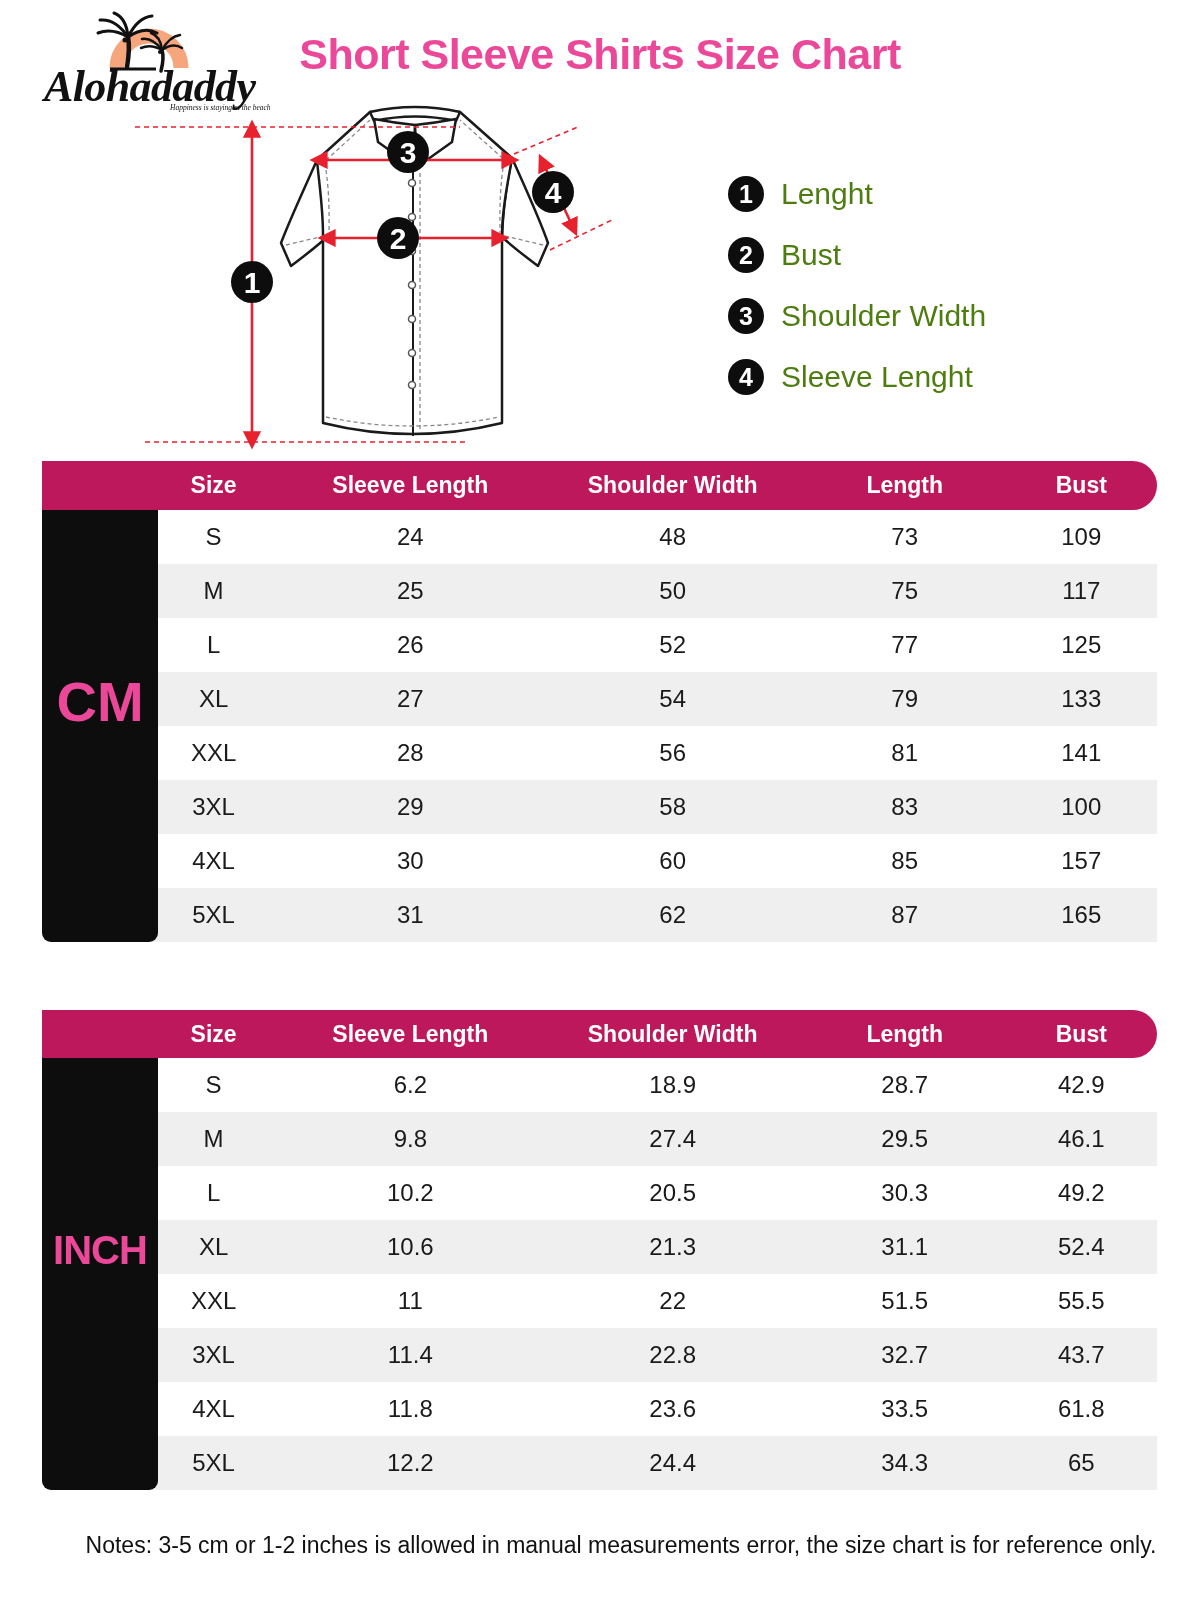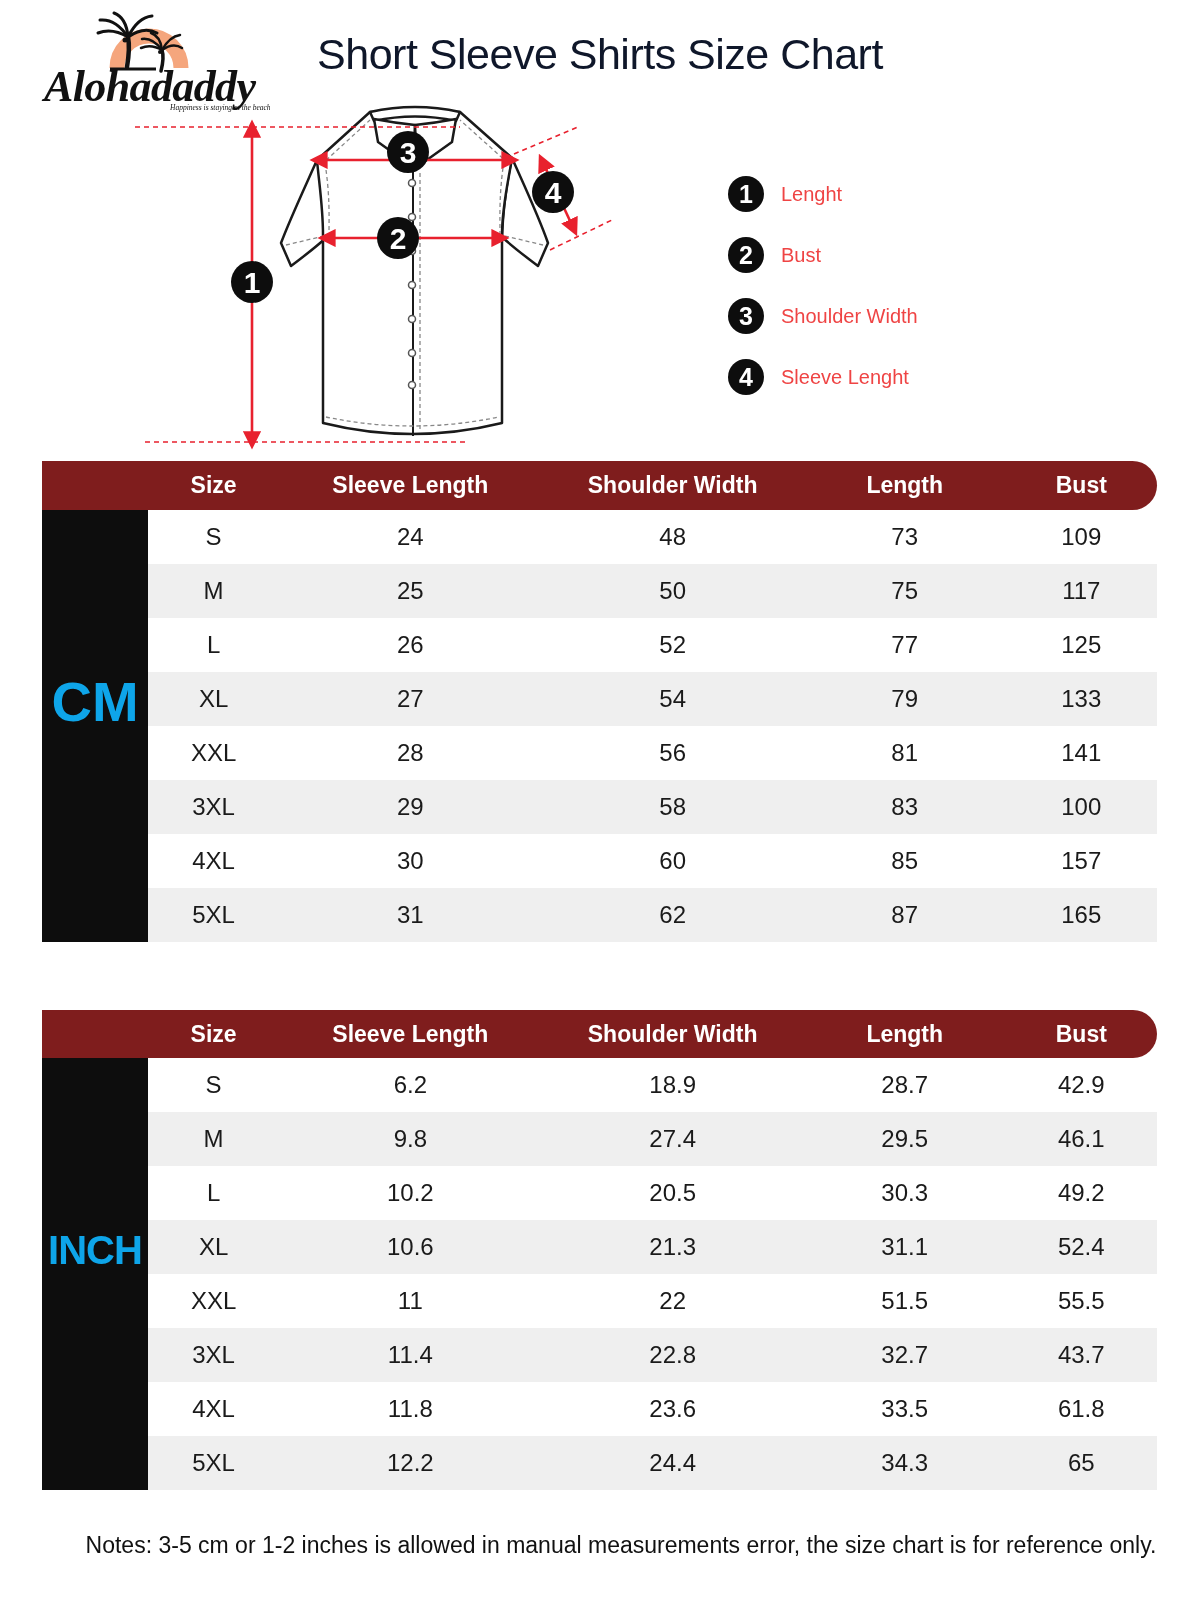--- a/index.html
+++ b/index.html
@@ -2,40 +2,40 @@
 <html><head>
 <meta charset="utf-8">
 <style>
   html,body{margin:0;padding:0;background:#fff;}
   .page{position:relative;width:1200px;height:1600px;background:#fff;overflow:hidden;
         font-family:"Liberation Sans",sans-serif;color:#111;}
 
   
   .logo{position:absolute;left:30px;top:5px;width:240px;height:110px;}
   .page-title{position:absolute;left:0;right:0;top:30px;text-align:center;
-              font-size:43px;font-weight:normal;color:#0f172a;letter-spacing:-.5px;}
+              font-size:43px;font-weight:bold;color:#ec4899;letter-spacing:-.5px;}
 
   
   .shirt-svg{position:absolute;left:120px;top:95px;width:500px;height:355px;}
   .legend{position:absolute;left:728px;top:174px;}
   .legend-item{display:flex;align-items:center;height:40px;margin-bottom:21px;}
   .legend-num{width:36px;height:36px;border-radius:50%;background:#0d0d0d;color:#fff;
               display:flex;align-items:center;justify-content:center;
               font-size:25px;font-weight:bold;flex:0 0 36px;}
-  .legend-label{margin-left:17px;font-size:20px;color:#ef4444;}
+  .legend-label{margin-left:17px;font-size:30px;color:#4d7c0f;}
 
   
   .size-table{position:absolute;left:42px;width:1115px;}
   .size-table.cm{top:461px;height:481px;}
   .size-table.inch{top:1010px;height:480px;}
-  .unit-band{position:absolute;left:0;top:0;width:106px;height:100%;background:#0d0d0d;
-             display:flex;align-items:center;justify-content:center;color:#0ea5e9;font-weight:bold;}
+  .unit-band{position:absolute;left:0;top:0;width:116px;height:100%;background:#0d0d0d;
+             display:flex;align-items:center;justify-content:center;color:#ec4899;font-weight:bold;border-radius:9px;}
   .cm .unit-band{font-size:56px;}
   .inch .unit-band{font-size:40px;letter-spacing:-1px;}
-  .t-header{position:relative;height:48px;background:#7f1d1d;border-radius:0 26px 26px 0;
+  .t-header{position:relative;height:48px;background:#be185d;border-radius:0 26px 26px 0;
             display:grid;grid-template-columns:13% 26% 26% 20% 15%;
             padding-left:106px;box-sizing:border-box;align-items:center;}
   .cm .t-header{height:49px;}
   .hcell{text-align:center;color:#fff;font-size:23px;font-weight:bold;}
   .t-body{margin-left:106px;}
   .trow{height:54px;display:grid;grid-template-columns:13% 26% 26% 20% 15%;
         align-items:center;background:#fff;}
   .trow.alt{background:#efefef;}
   .tcell{text-align:center;font-size:24px;color:#1a1a1a;}
 

